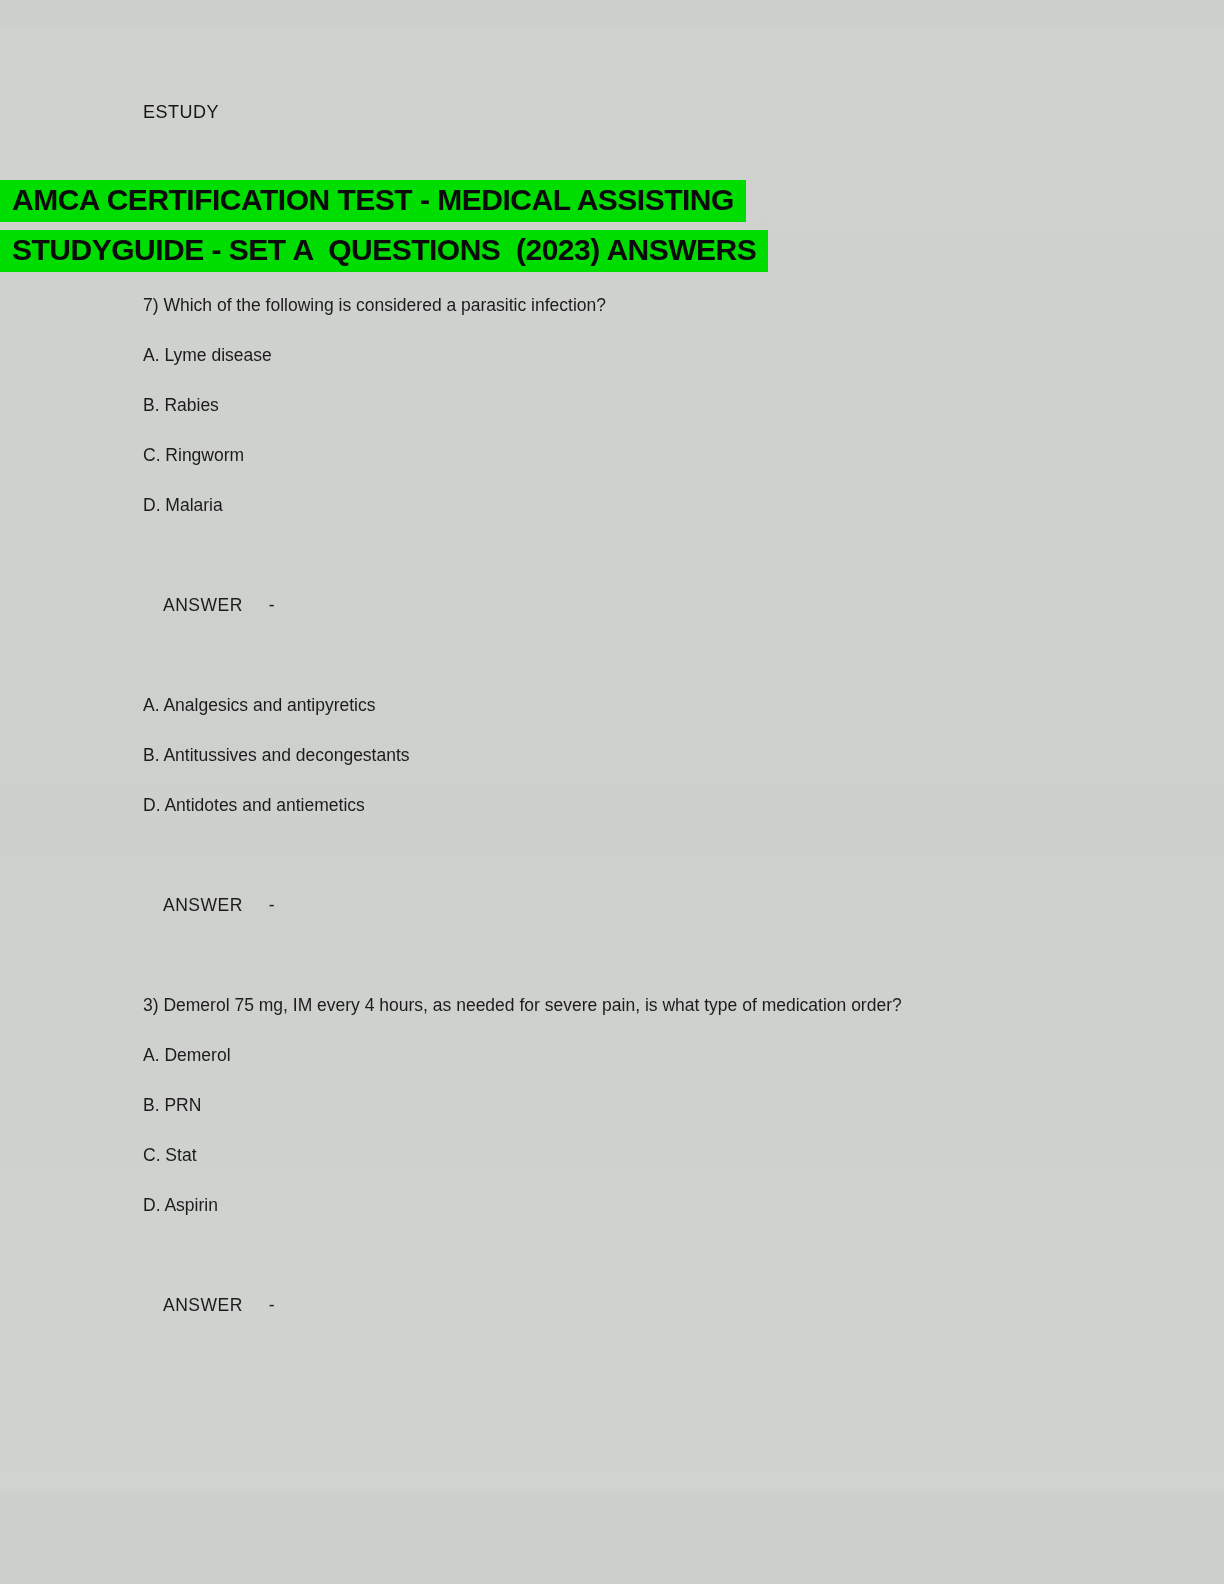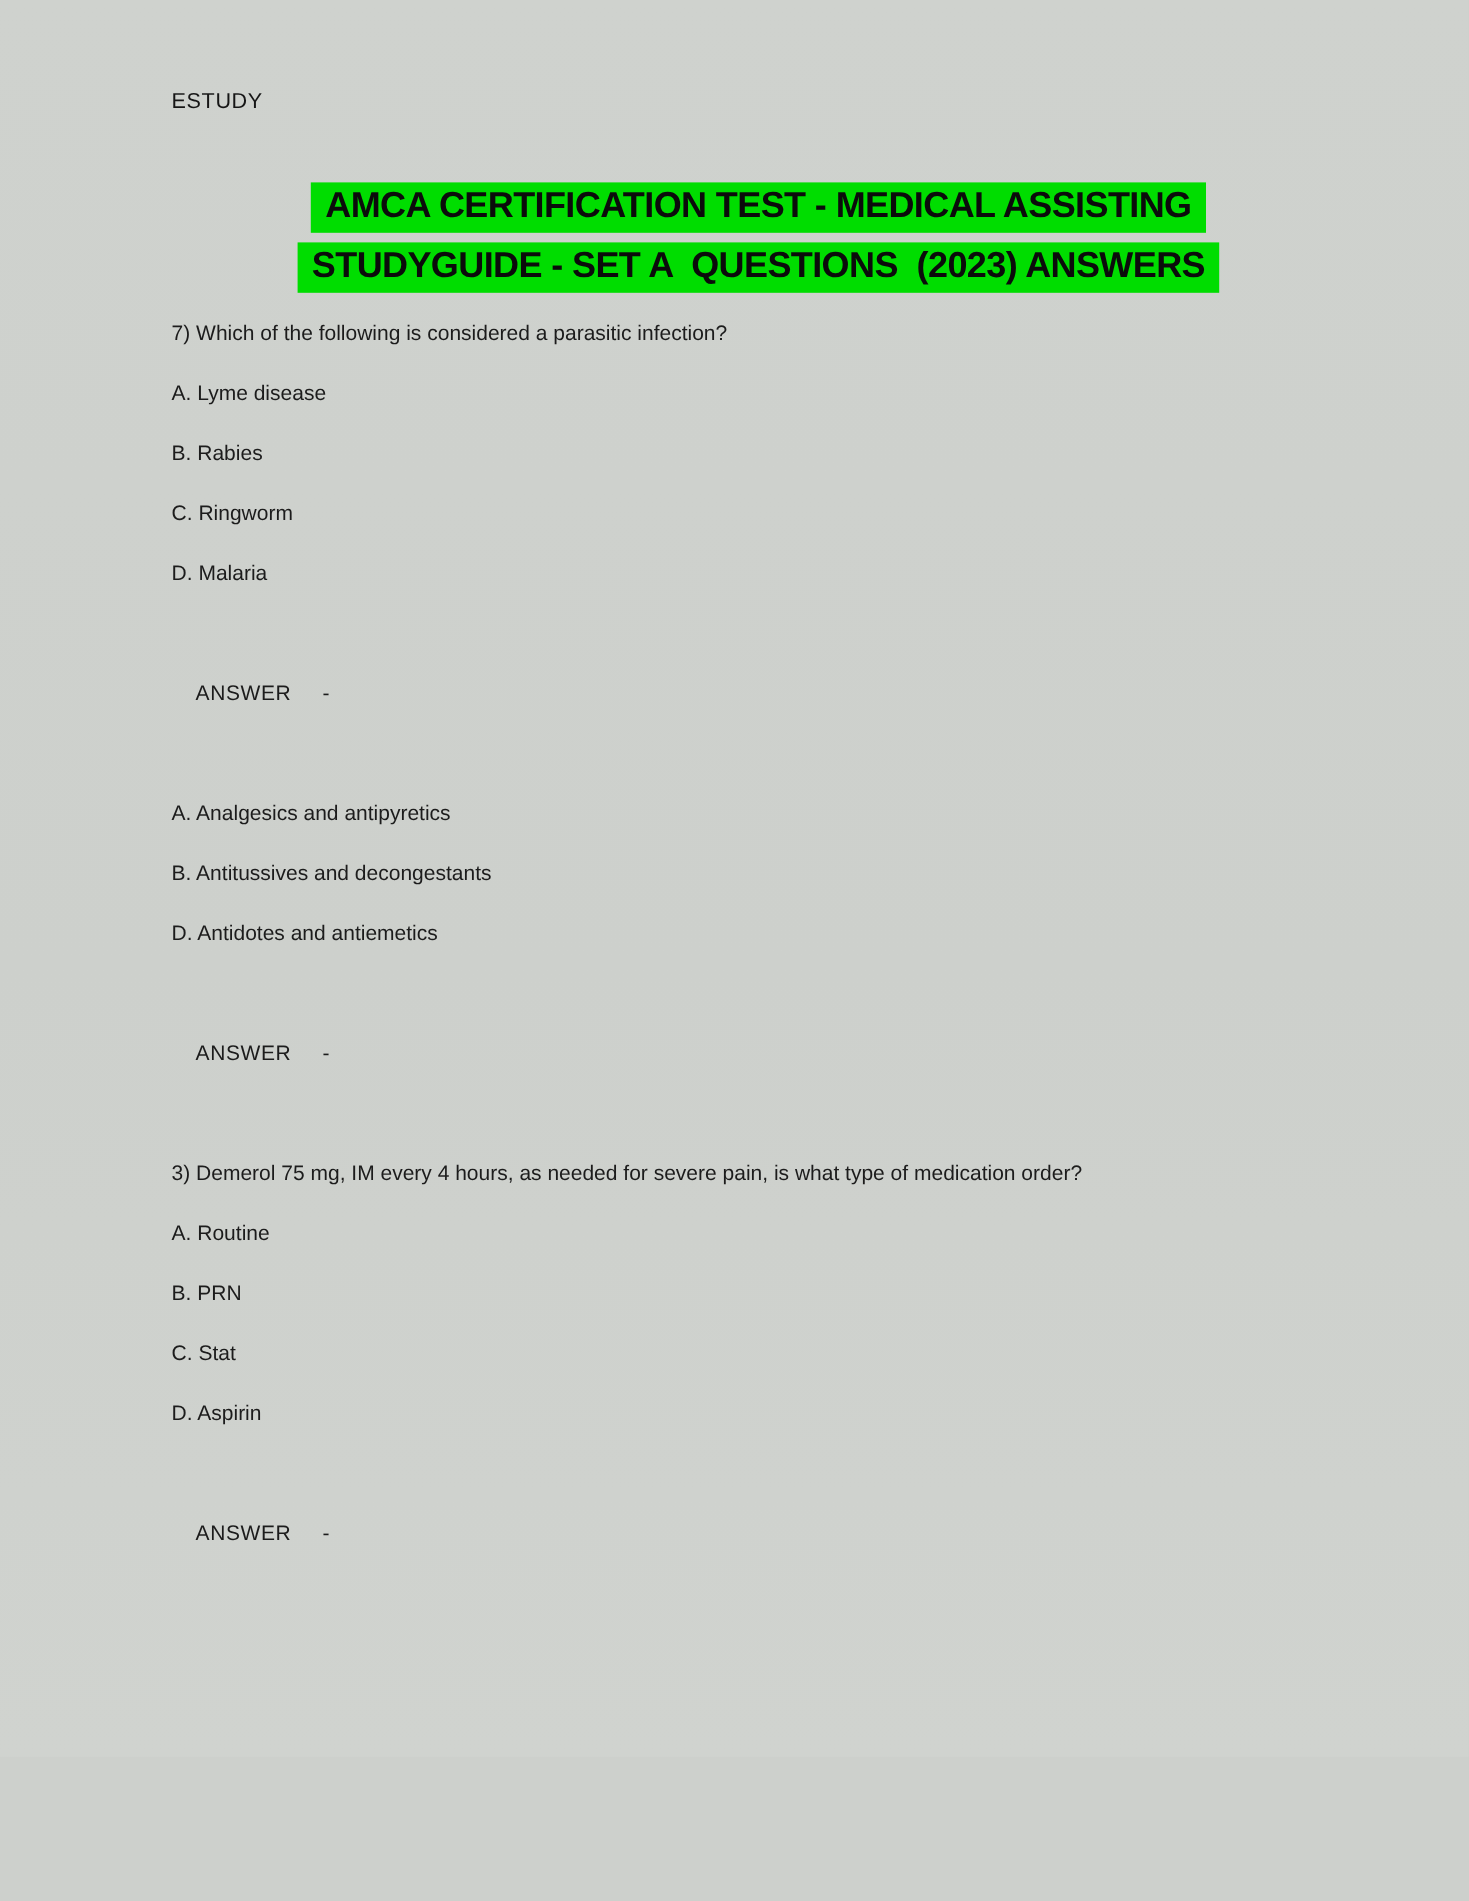--- a/index.html
+++ b/index.html
@@ -13,32 +13,32 @@
     background:var(--bg);
     color:var(--text);
     font-family:"Liberation Sans","DejaVu Sans",sans-serif;
   }
   .page{
     position:relative;
     width:1224px;
     height:1464px;
     padding-top:73px;
     background:linear-gradient(180deg,#cfd2ce 0%,#cdd0cc 55%,#d0d3cf 100%);
+    margin-top:28px;
   }
   .watermark{
     margin-left:143px;
     font-size:18px;
     line-height:22px;
     letter-spacing:0.5px;
     color:#161616;
   }
   .title-block{
     margin-top:57px;
-    text-align:center;
-    padding-left:40px;
+    text-align:left;
   }
   .title-line{
     display:block;
     margin-bottom:8px;
   }
   .title-line span{
     display:inline-block;
     background:var(--highlight);
     padding:4px 12px 6px 12px;
     font-size:30px;
@@ -103,21 +103,21 @@
       <div class="opt-line">A. Analgesics and antipyretics</div>
       <div class="opt-line">B. Antitussives and decongestants</div>
       <div class="opt-line">D. Antidotes and antiemetics</div>
       <div class="answer-line">
         <span>ANSWER</span><span class="dash">-</span>
       </div>
     </div>
 
     <div>
       <div class="q-line">3) Demerol 75 mg, IM every 4 hours, as needed for severe pain, is what type of medication order?</div>
-      <div class="opt-line">A. Routine</div>
+      <div class="opt-line">A. Demerol</div>
       <div class="opt-line">B. PRN</div>
       <div class="opt-line">C. Stat</div>
       <div class="opt-line">D. Aspirin</div>
       <div class="answer-line">
         <span>ANSWER</span><span class="dash">-</span>
       </div>
     </div>
 
   </div>
 </div>

